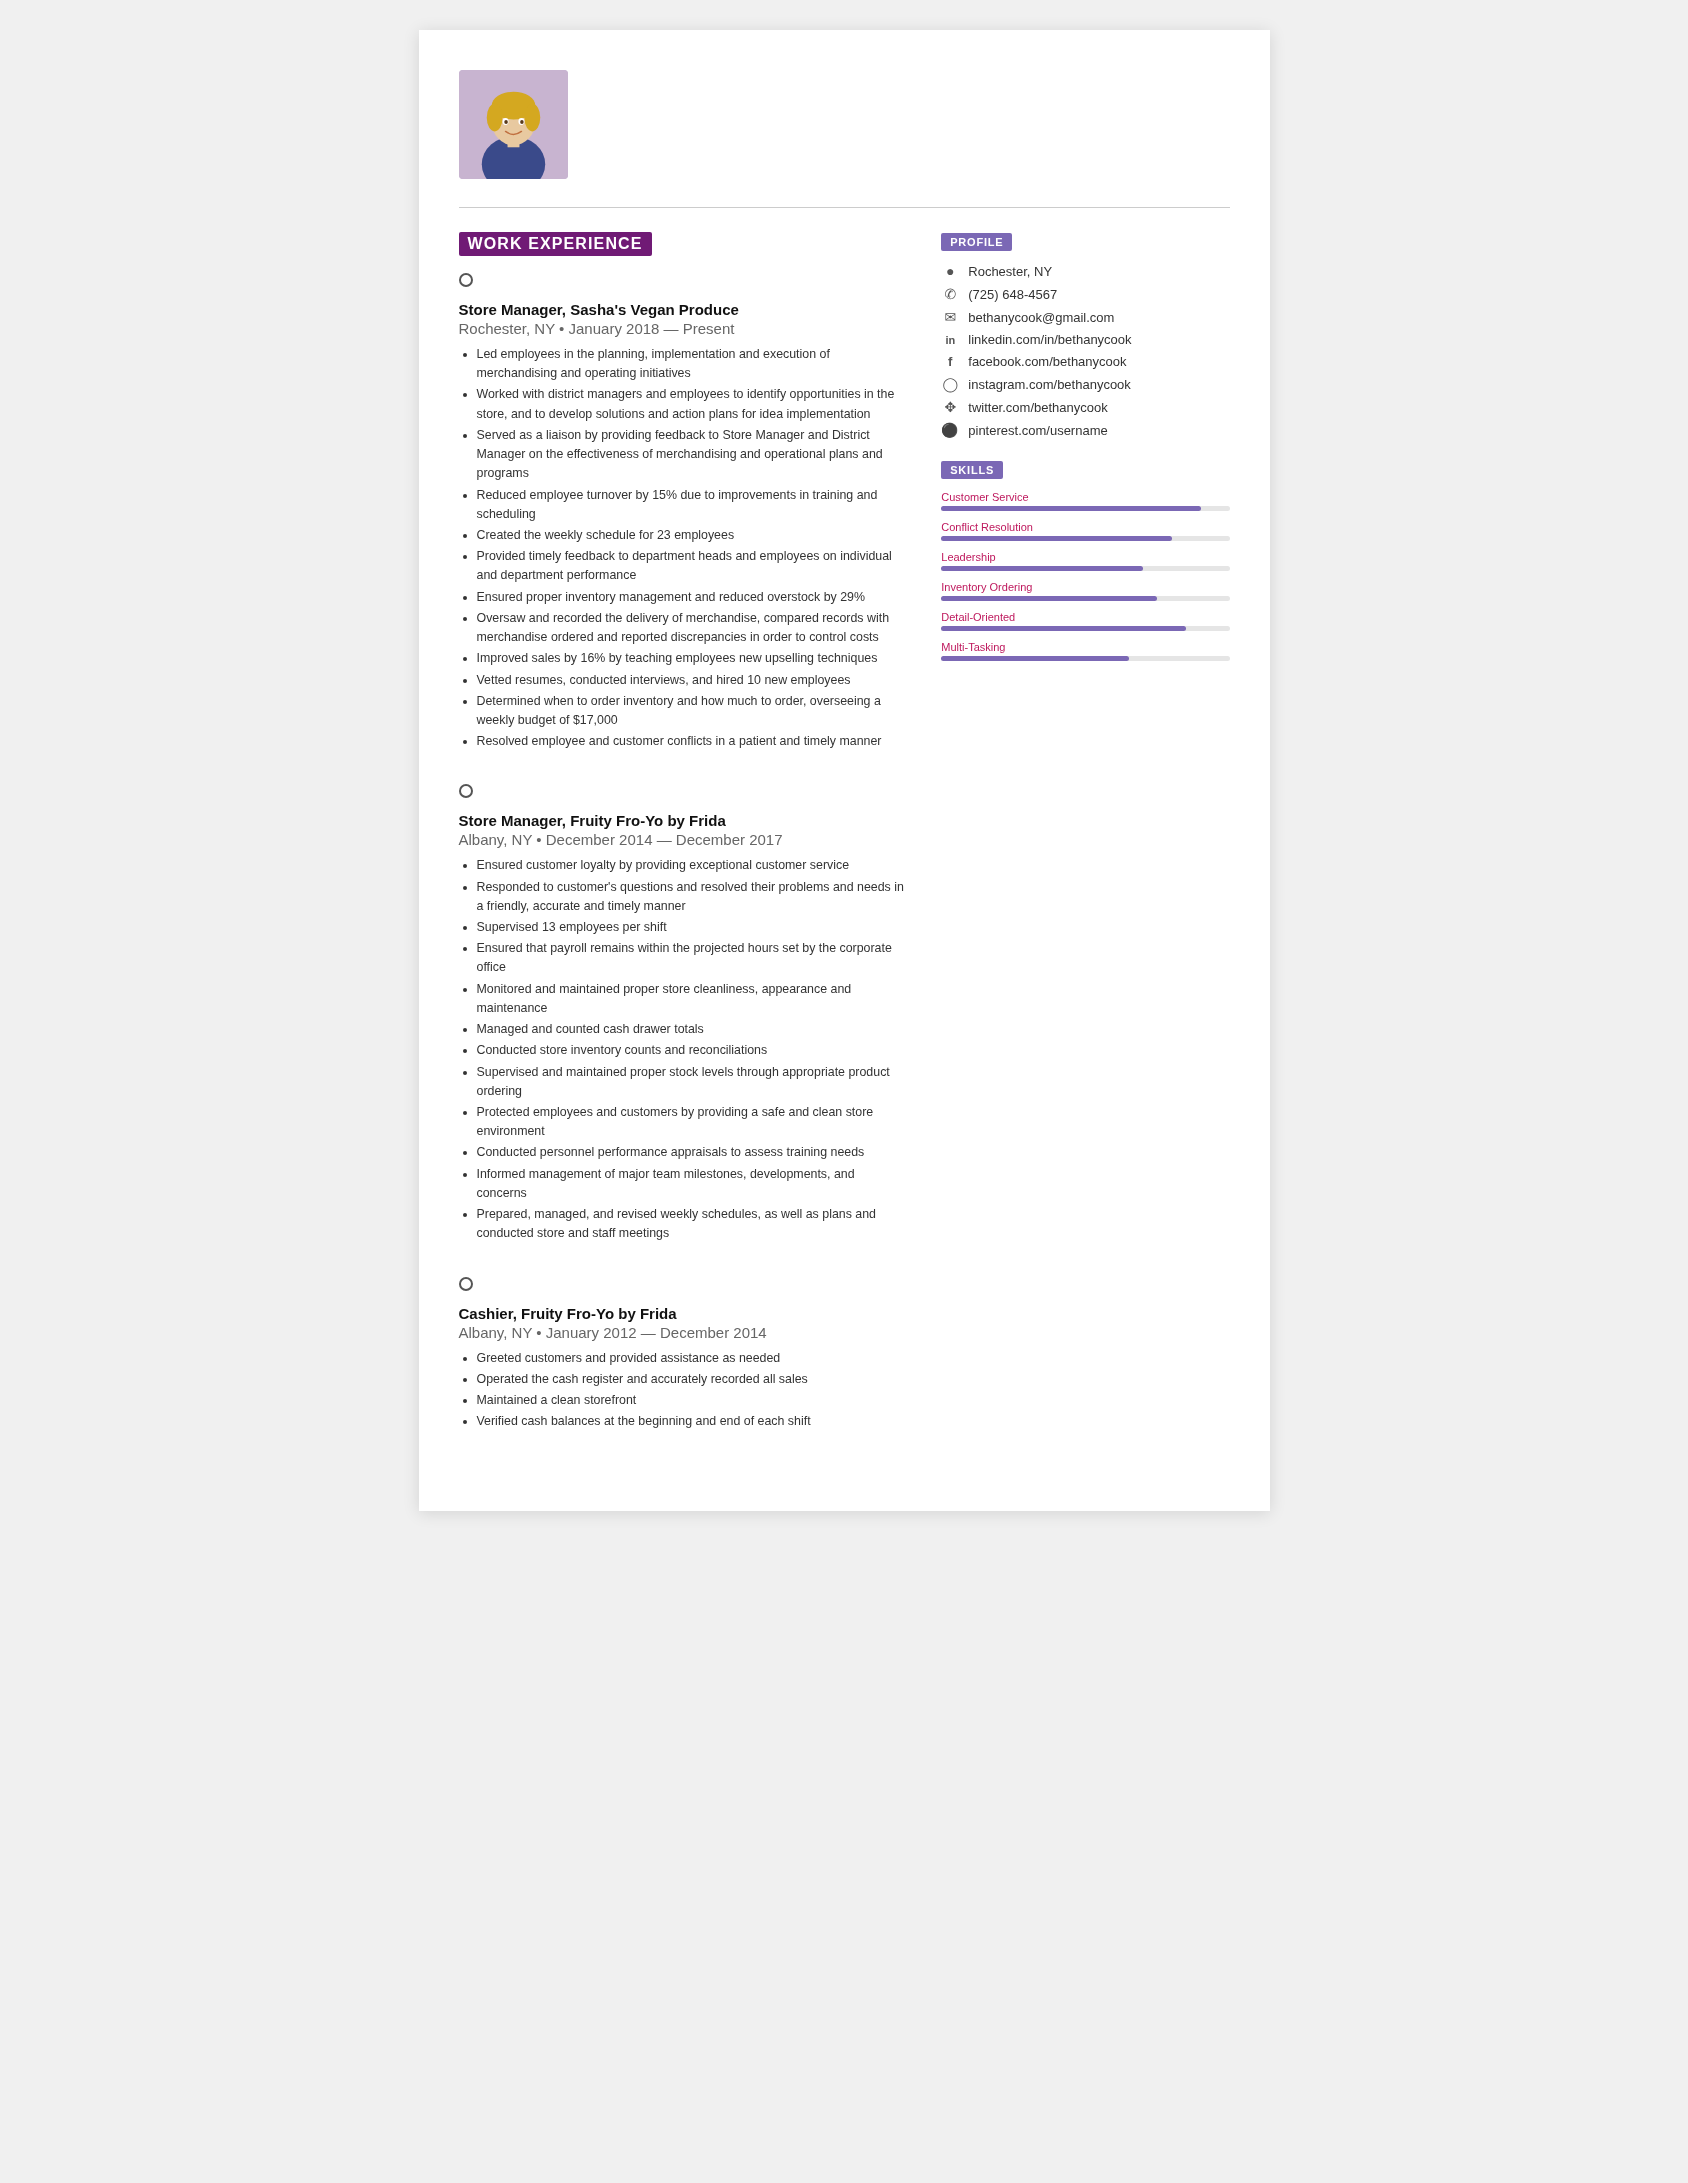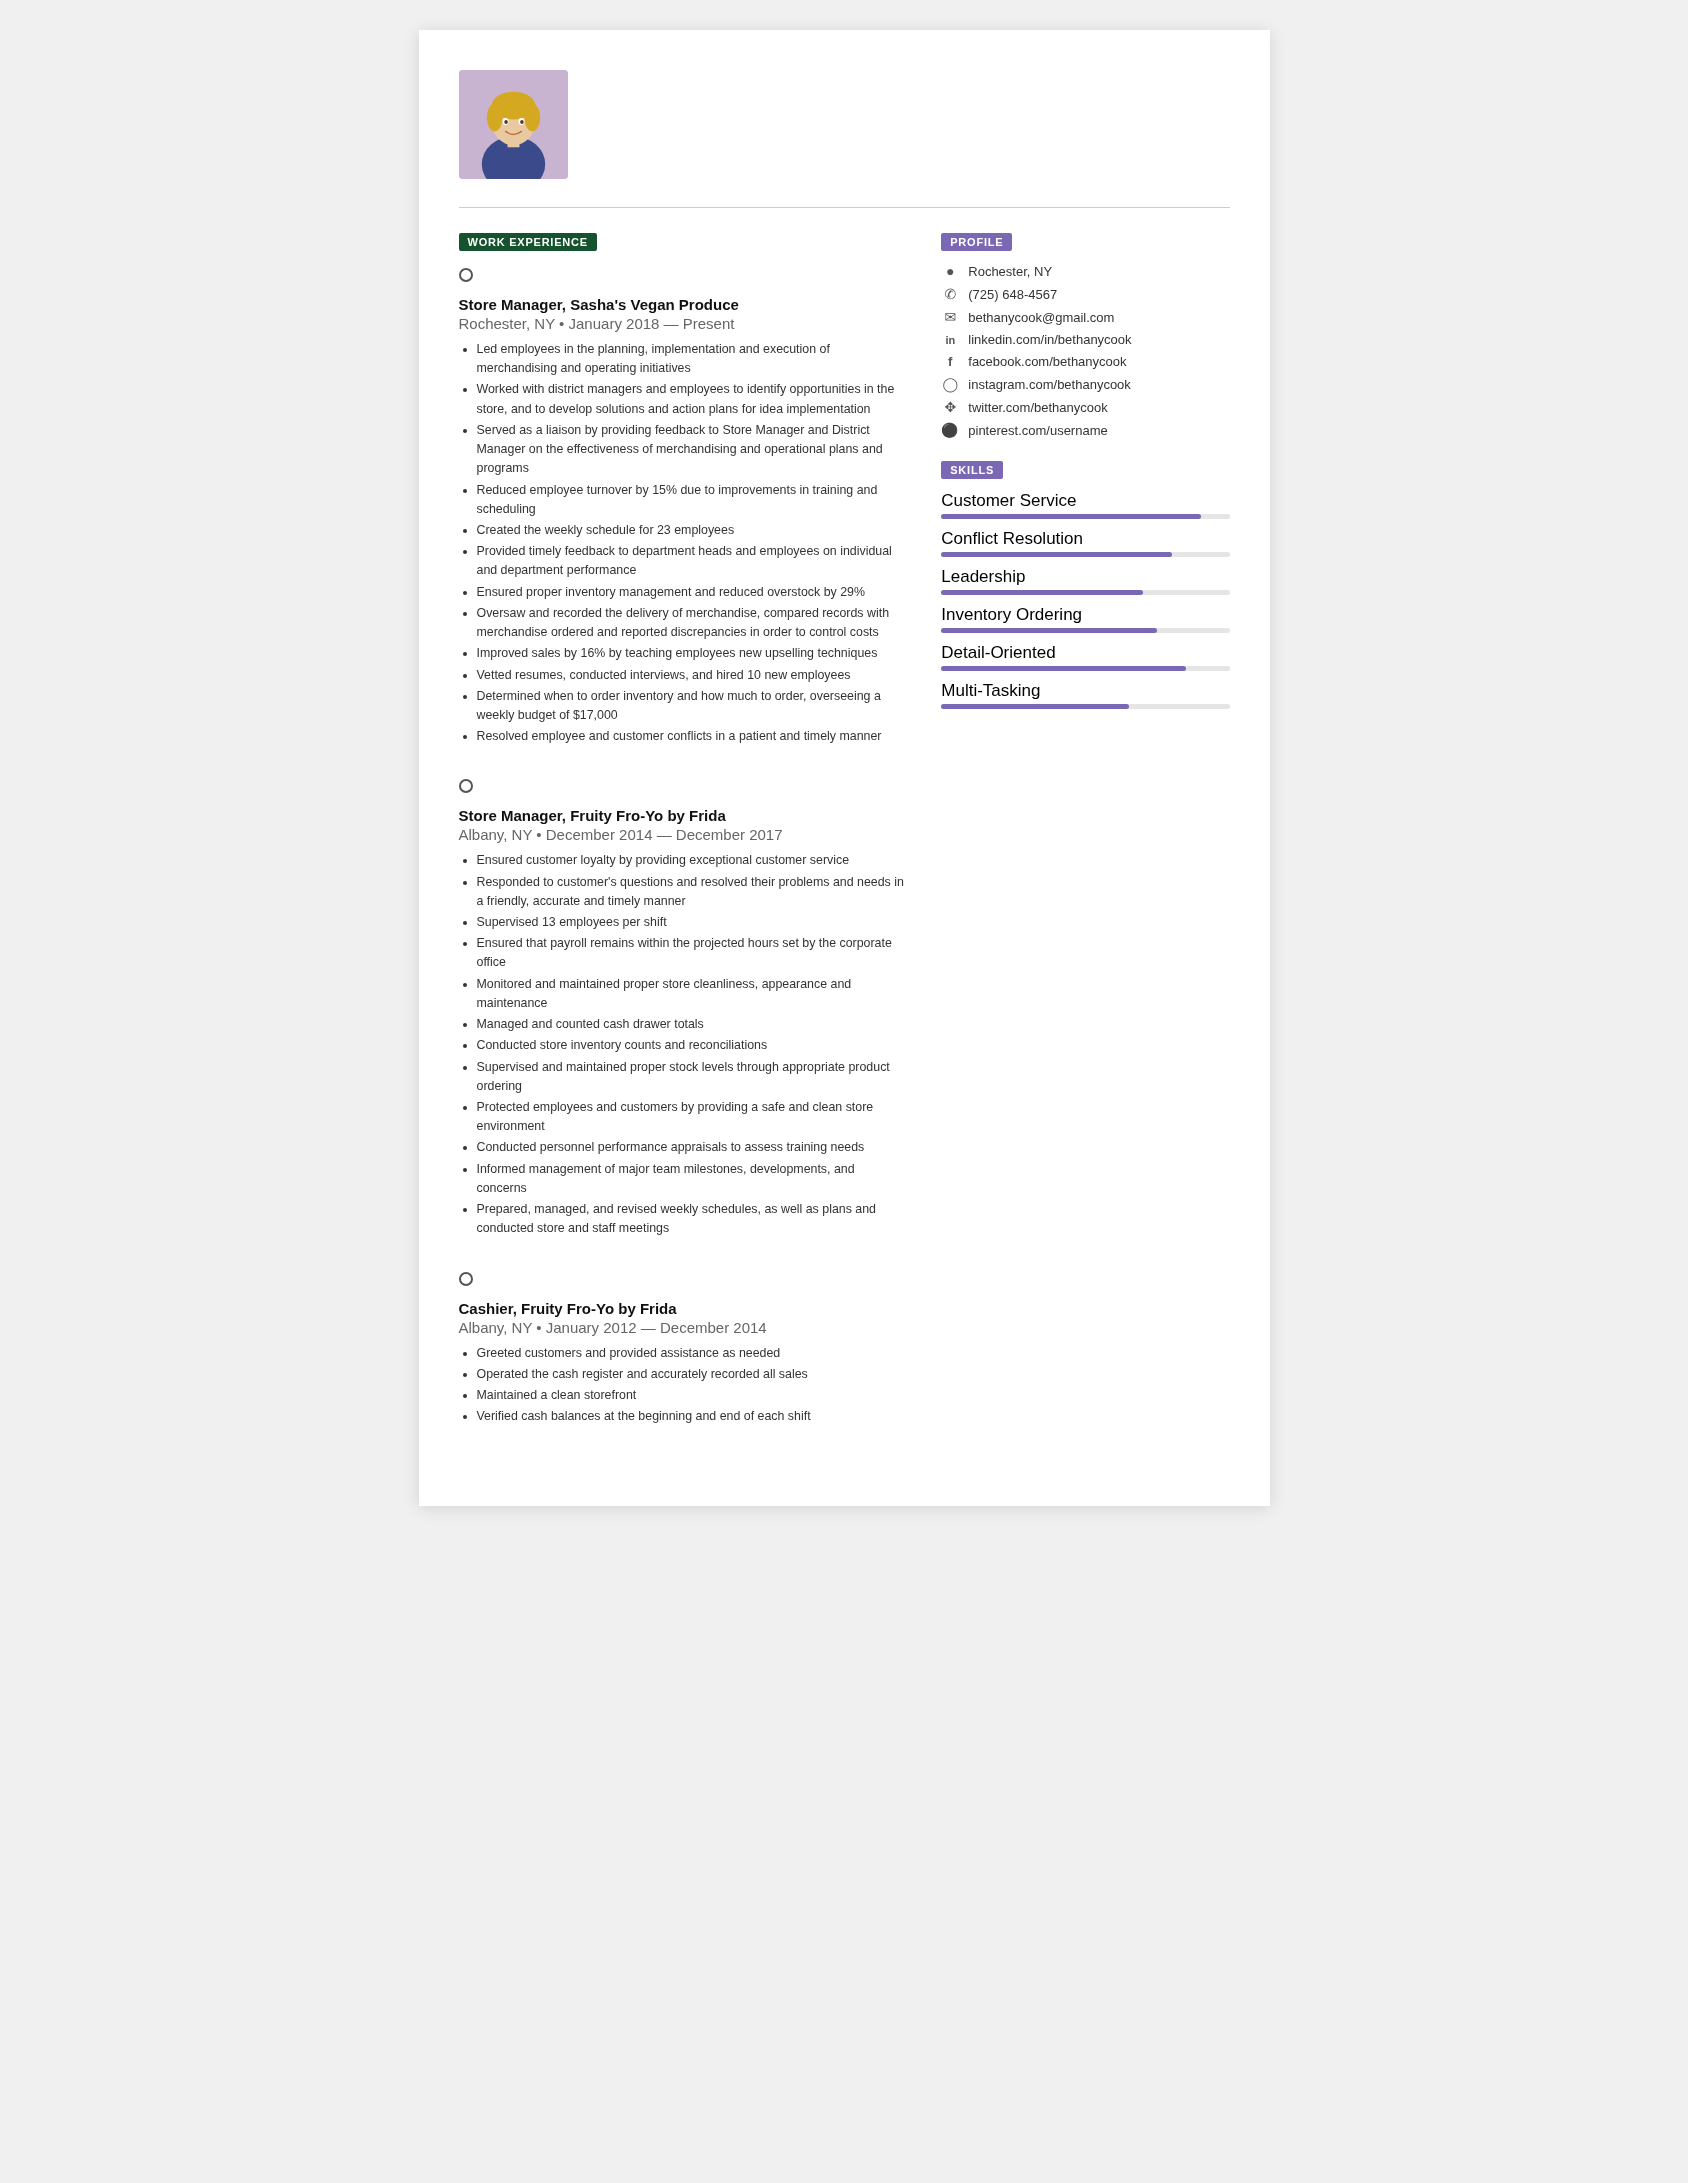--- a/index.html
+++ b/index.html
@@ -63,23 +63,23 @@
     .left-col {
       flex: 1.55;
     }
     .right-col {
       flex: 1;
       min-width: 218px;
     }
     
     .section-label {
       display: inline-block;
-      background: #14532d;
+      background: #701a75;
       color: #fff;
-      font-size: 11px;
+      font-size: 16px;
       font-weight: 700;
       letter-spacing: 0.07em;
       padding: 3px 9px;
       border-radius: 2px;
       margin-bottom: 14px;
       text-transform: uppercase;
     }
     .section-label-right {
       display: inline-block;
       background: #7b68b5;
@@ -144,22 +144,22 @@
       width: 18px;
       text-align: center;
       font-size: 14px;
       color: #555;
       flex-shrink: 0;
     }
     
     .skills-section { margin-bottom: 22px; }
     .skill-item { margin-bottom: 10px; }
     .skill-name {
-      font-size: 17px;
-      color: #000000;
+      font-size: 11px;
+      color: #be185d;
       margin-bottom: 3px;
     }
     .skill-bar-bg {
       background: #e5e5e5;
       height: 5px;
       border-radius: 3px;
       width: 100%;
     }
     .skill-bar-fill {
       height: 5px;

